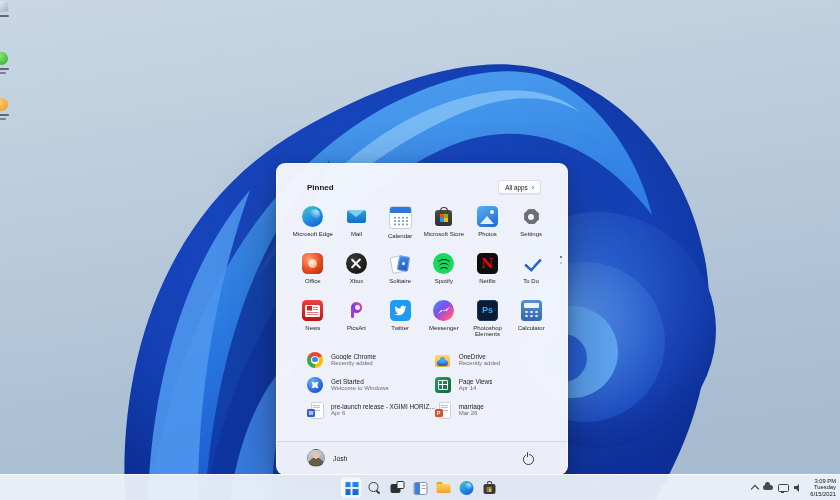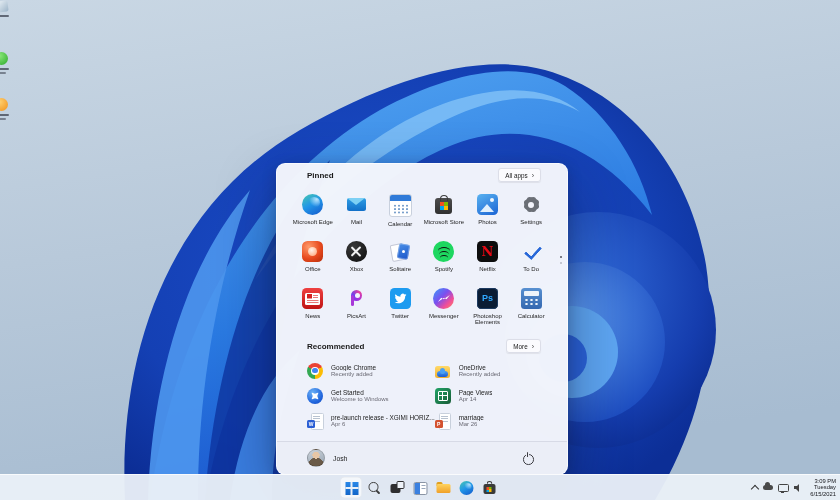--- a/index.html
+++ b/index.html
@@ -13,21 +13,21 @@
   .dsk .bar{height:2px;background:rgba(28,32,46,.6);border-radius:1px;margin:3px auto 0;width:14px}
   .dsk .bar.b2{width:9px;margin-top:1.5px;background:rgba(28,32,46,.45)}
   .dsk1 .shape{width:12px;height:11px;background:linear-gradient(140deg,#f0f6fa,#9cb4c8);border-radius:2px;transform:rotate(-8deg)}
   .dsk2 .shape{width:13px;height:13px;border-radius:50%;background:radial-gradient(circle at 35% 30%,#8ae87a,#2ba82a)}
   .dsk3 .shape{width:13px;height:13px;border-radius:50%;background:radial-gradient(circle at 35% 30%,#ffd070,#f09018)}
 
   
   .start-menu{position:absolute;left:276px;top:163px;width:290px;height:310px;
     background:rgba(243,245,251,.98);border:1px solid rgba(255,255,255,.65);border-radius:9px;
     box-shadow:0 25px 60px rgba(15,25,60,.45),0 4px 14px rgba(15,25,60,.28);}
-  .menu-head{display:flex;justify-content:space-between;align-items:center;padding:4px 26px 0 30px}
+  .menu-head{display:flex;justify-content:space-between;align-items:center;padding:16px 26px 0 30px}
   .sec-title{font-size:8px;font-weight:700;color:#191919}
   .pill-btn{font-size:6.3px;color:#202020;background:rgba(252,252,254,.9);border:1px solid #dcdee8;
     border-radius:3px;padding:2.5px 6px;display:flex;gap:4px;align-items:center;cursor:default;
     box-shadow:0 .5px 1px rgba(0,0,0,.07);font-family:inherit}
   .pill-btn .chev{font-size:7px;line-height:5px;color:#404040}
 
   .pin-grid{display:grid;grid-template-columns:repeat(6,1fr);padding:8px 14px 0;row-gap:1px}
   .cell{height:42px;display:flex;flex-direction:column;align-items:center;padding-top:4px;border-radius:4px}
   .lbl{margin-top:3.5px;font-size:6px;line-height:6.5px;color:#1f1f1f;text-align:center;white-space:nowrap}
   .lbl.wrap{white-space:normal;width:40px}
@@ -336,27 +336,20 @@
         <div class="ic ic-calc"></div>
         <div class="lbl">Calculator</div>
       </div>
     </div>
 
     <div class="scroll-dots">
       <div class="dot"></div>
       <div class="dot dim"></div>
     </div>
 
-    <div class="menu-head" style="padding-top:9px">
-      <div class="sec-title">Recommended</div>
-      <button class="pill-btn">
-        <span>More</span>
-        <span class="chev">›</span>
-      </button>
-    </div>
 
     <div class="rec-grid">
       <div class="ritem">
         <div class="ric ic-chrome"></div>
         <div class="rtxt">
           <div class="rtitle">Google Chrome</div>
           <div class="rsub">Recently added</div>
         </div>
       </div>
       <div class="ritem">

